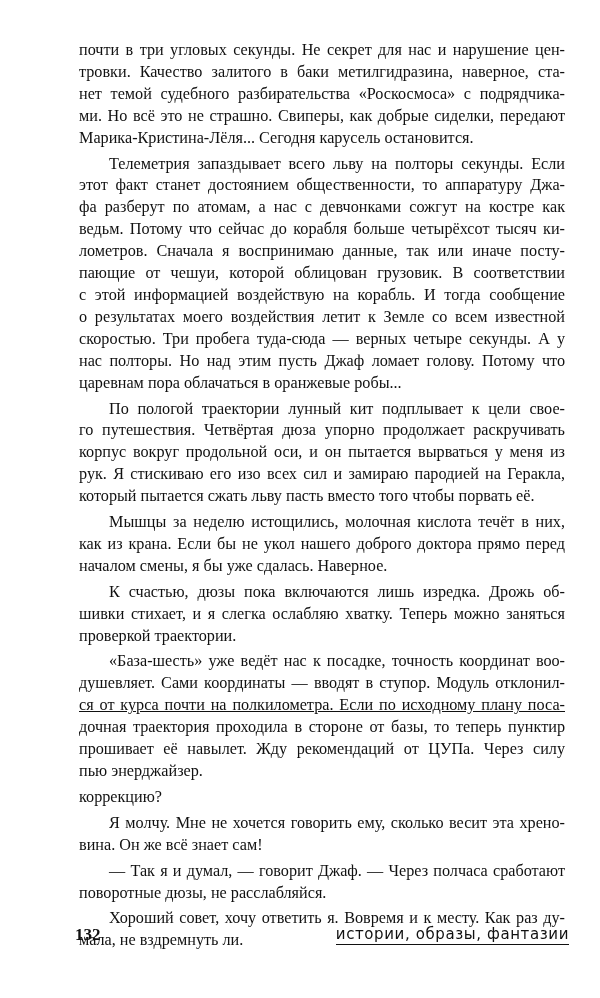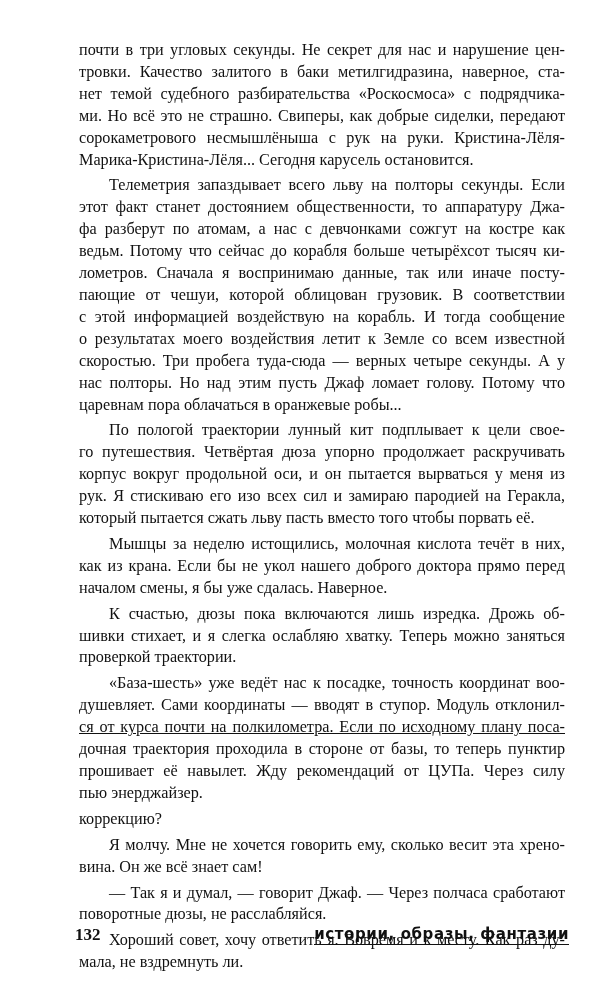--- a/index.html
+++ b/index.html
@@ -56,36 +56,35 @@
       font-family: "Liberation Serif", "DejaVu Serif", serif;
       font-size: 17px;
       font-weight: bold;
     }
     .running-title {
       position: absolute;
       right: 0;
       top: 0;
       font-family: "DejaVu Sans", "Liberation Sans", sans-serif;
       font-size: 15px;
-      font-weight: bold;
+      font-weight: normal;
       letter-spacing: 0.6px;
       border-bottom: 1.5px solid #111;
       padding-bottom: 1px;
     }
   </style>
 </head>
 <body>
 
 <div class="page-body" id="page-body">
     <div class="para no-indent">
       <span class="line" style="text-indent: 0px;">почти в три угловых секунды. Не секрет для нас и нарушение цен-</span>
       <span class="line" style="text-indent: 0px;">тровки. Качество залитого в баки метилгидразина, наверное, ста-</span>
       <span class="line" style="text-indent: 0px;">нет темой судебного разбирательства «Роскосмоса» с подрядчика-</span>
       <span class="line" style="text-indent: 0px;">ми. Но всё это не страшно. Свиперы, как добрые сиделки, передают</span>
-      <span class="line" style="text-indent: 0px;">сорокаметрового несмышлёныша с рук на руки. Кристина-Лёля-</span>
       <span class="line last" style="text-indent: 0px;">Марика-Кристина-Лёля... Сегодня карусель остановится.</span>
     </div>
     <div class="para">
       <span class="line" style="text-indent: 30px;">Телеметрия запаздывает всего льву на полторы секунды. Если</span>
       <span class="line" style="text-indent: 0px;">этот факт станет достоянием общественности, то аппаратуру Джа-</span>
       <span class="line" style="text-indent: 0px;">фа разберут по атомам, а нас с девчонками сожгут на костре как</span>
       <span class="line" style="text-indent: 0px;">ведьм. Потому что сейчас до корабля больше четырёхсот тысяч ки-</span>
       <span class="line" style="text-indent: 0px;">лометров. Сначала я воспринимаю данные, так или иначе посту-</span>
       <span class="line" style="text-indent: 0px;">пающие от чешуи, которой облицован грузовик. В соответствии</span>
       <span class="line" style="text-indent: 0px;">с этой информацией воздействую на корабль. И тогда сообщение</span>

